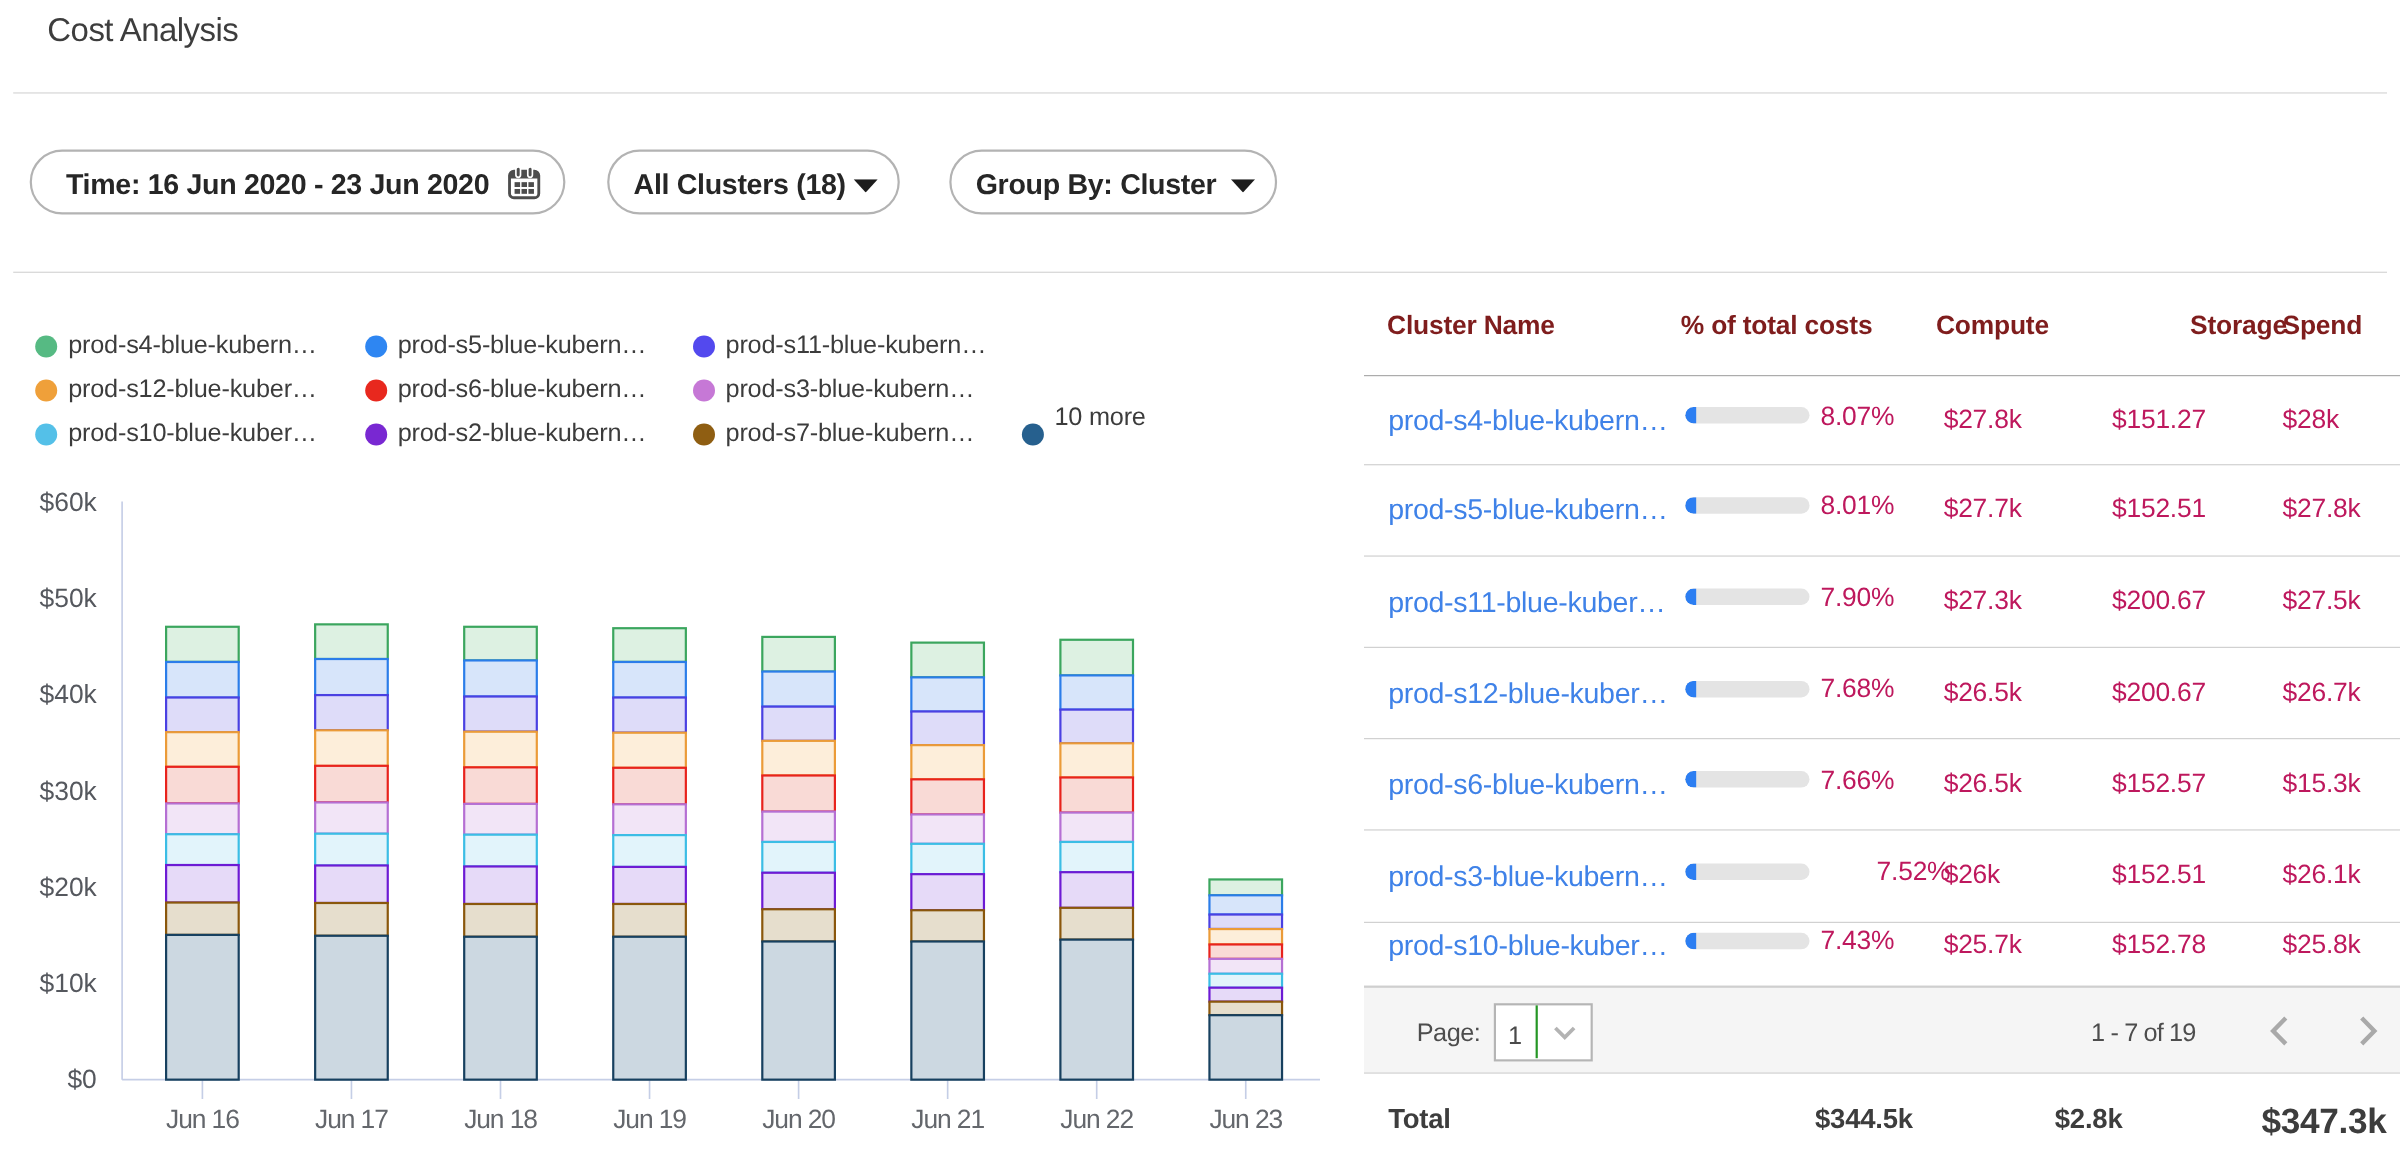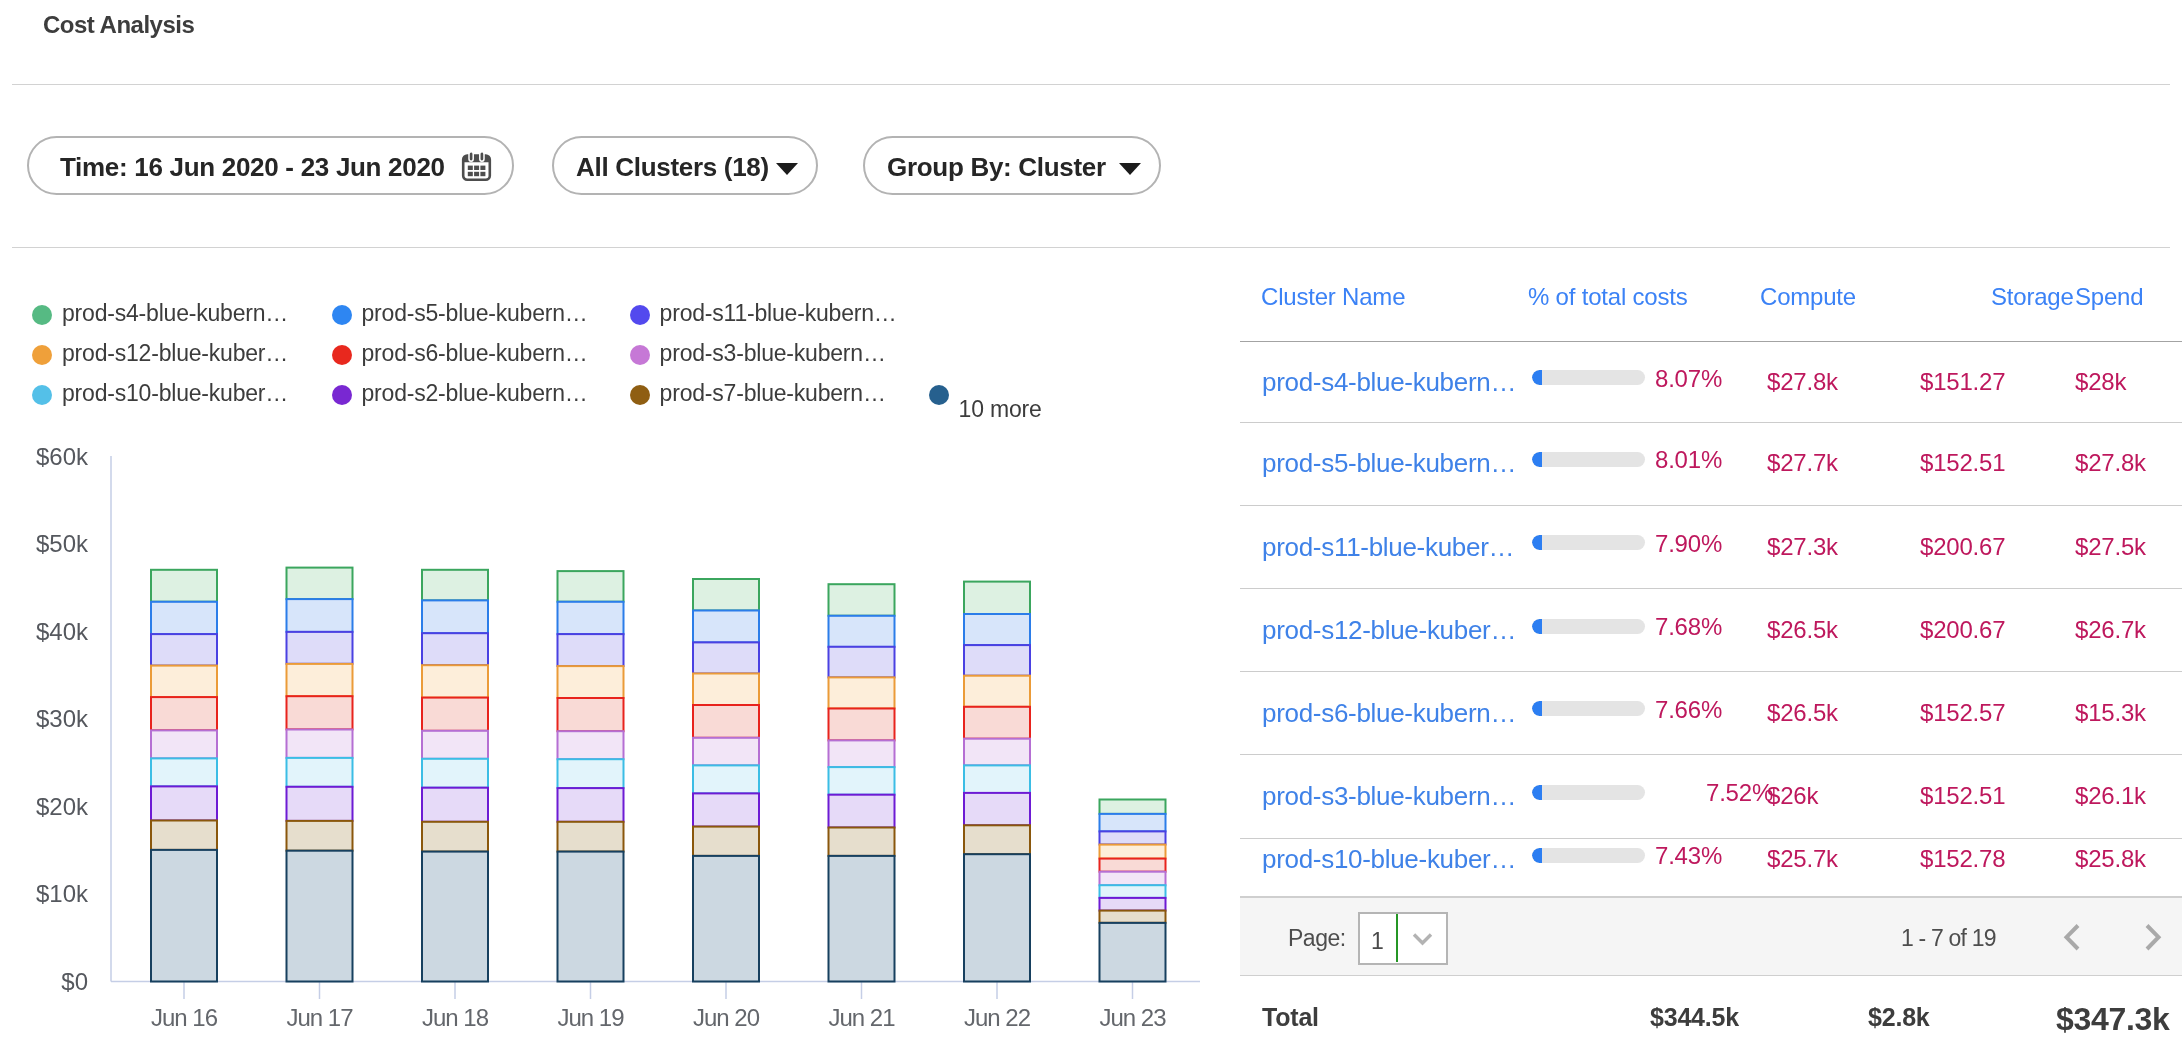--- a/index.html
+++ b/index.html
@@ -1,21 +1,21 @@
 <!DOCTYPE html>
 <html><head><meta charset="utf-8"><style>
 html,body{margin:0;padding:0;background:#fff}
 body{width:2182px;height:1052px;position:relative;overflow:hidden;font-family:"Liberation Sans",sans-serif}
-.title{position:absolute;left:43px;top:11px;font-size:24px;font-weight:700;color:#3d3d3d;letter-spacing:-0.5px}
+.title{position:absolute;left:43px;top:11px;font-size:30px;font-weight:400;color:#3d3d3d;letter-spacing:-0.5px}
 .hline{position:absolute;height:1px}
 .pill{position:absolute;height:59px;border:2px solid #b3b3b3;border-radius:30px;box-sizing:border-box;background:#fff}
 .ptxt{position:absolute;font-size:26px;font-weight:700;color:#262626;letter-spacing:-0.3px}
 .dot{position:absolute;width:20px;height:20px;border-radius:50%}
 .legt{position:absolute;font-size:23px;color:#3c3c3c;letter-spacing:-0.2px}
-.th{position:absolute;font-size:24px;font-weight:400;color:#3b82f6;letter-spacing:-0.2px}
+.th{position:absolute;font-size:24px;font-weight:700;color:#7f1d1d;letter-spacing:-0.2px}
 .lnk{position:absolute;font-size:26px;color:#3f82e8;letter-spacing:-0.3px}
 .tv{position:absolute;font-size:24px;color:#be185d;letter-spacing:-0.2px}
 .tb{position:absolute;font-size:25px;font-weight:700;color:#3d3d3d;letter-spacing:-0.2px}
 .tb2{position:absolute;font-size:32px;font-weight:700;color:#3d3d3d;letter-spacing:-0.3px}
 .pbar{position:absolute;width:113px;height:15px;border-radius:8px;background:#e4e4e4;overflow:hidden}
 .pfill{width:10px;height:15px;background:#2c7ef2;border-radius:8px 0 0 8px}
 
 </style></head><body>
 <div class="title">Cost Analysis</div>
 <div class="hline" style="left:12px;top:84px;width:2158px;background:#d2d2d2"></div>
@@ -56,21 +56,21 @@
 <div class="legt" style="left:361.5px;top:339.8px">prod-s6-blue-kubern…</div>
 <div class="dot" style="left:629.6px;top:344.8px;background:#c678d6"></div>
 <div class="legt" style="left:659.6px;top:339.8px">prod-s3-blue-kubern…</div>
 <div class="dot" style="left:32px;top:384.9px;background:#54c0e8"></div>
 <div class="legt" style="left:62px;top:379.9px">prod-s10-blue-kuber…</div>
 <div class="dot" style="left:331.5px;top:384.9px;background:#7928d2"></div>
 <div class="legt" style="left:361.5px;top:379.9px">prod-s2-blue-kubern…</div>
 <div class="dot" style="left:629.6px;top:384.9px;background:#8f5e12"></div>
 <div class="legt" style="left:659.6px;top:379.9px">prod-s7-blue-kubern…</div>
 <div class="dot" style="left:928.6px;top:384.9px;background:#26608e"></div>
-<div class="legt" style="left:958.6px;top:396px">10 more</div>
+<div class="legt" style="left:958.6px;top:365px">10 more</div>
 <svg style="position:absolute;left:0;top:430px" width="1240" height="622" viewBox="0 430 1240 622">
 <style>.ax{font-family:"Liberation Sans",sans-serif;font-size:24px;fill:#55585e}.axx{font-family:"Liberation Sans",sans-serif;font-size:24px;fill:#64676c;letter-spacing:-1px}.axl{stroke:#c5cee6;stroke-width:1.5}</style>
 <line x1="111" y1="456" x2="111" y2="981.5" class="axl"></line>
 <line x1="111" y1="981.5" x2="1200" y2="981.5" class="axl"></line>
 <line x1="184.0" y1="981" x2="184.0" y2="999" class="axl"></line>
     <line x1="319.5" y1="981" x2="319.5" y2="999" class="axl"></line>
     <line x1="455.0" y1="981" x2="455.0" y2="999" class="axl"></line>
     <line x1="590.5" y1="981" x2="590.5" y2="999" class="axl"></line>
     <line x1="726.0" y1="981" x2="726.0" y2="999" class="axl"></line>
     <line x1="861.5" y1="981" x2="861.5" y2="999" class="axl"></line>

